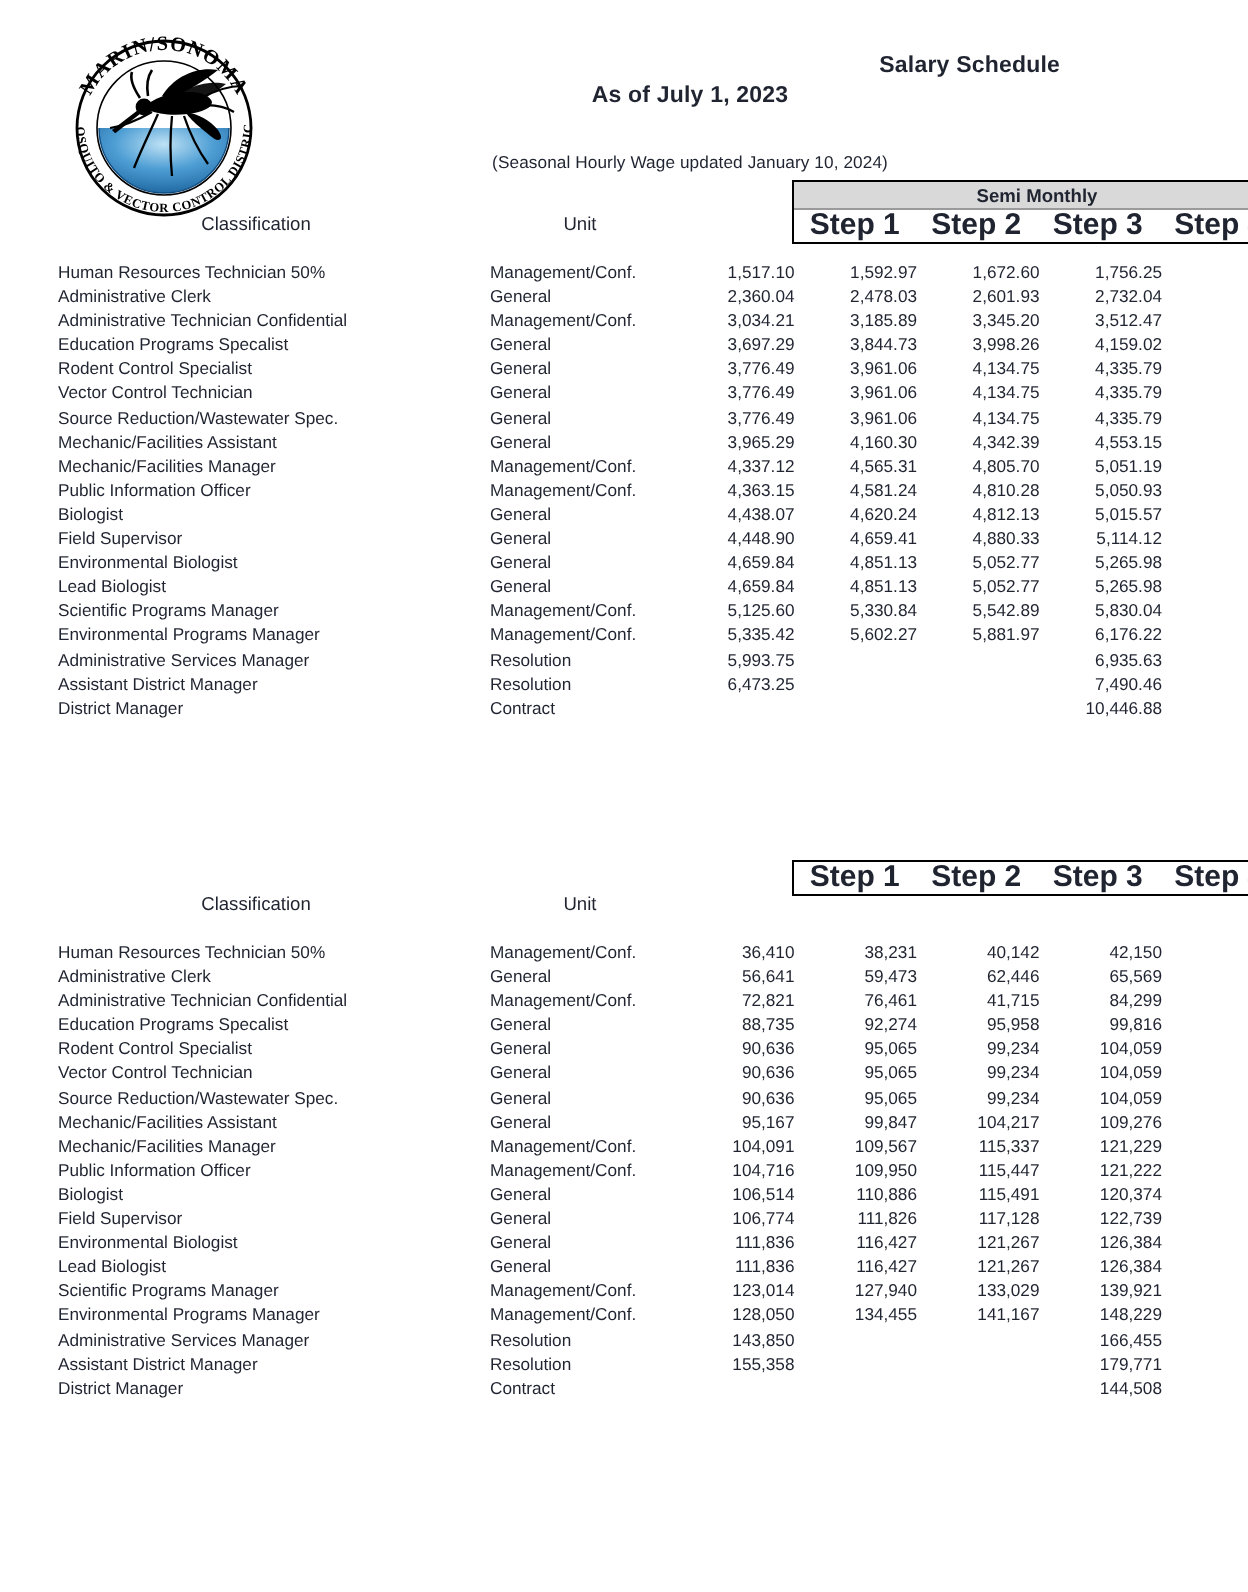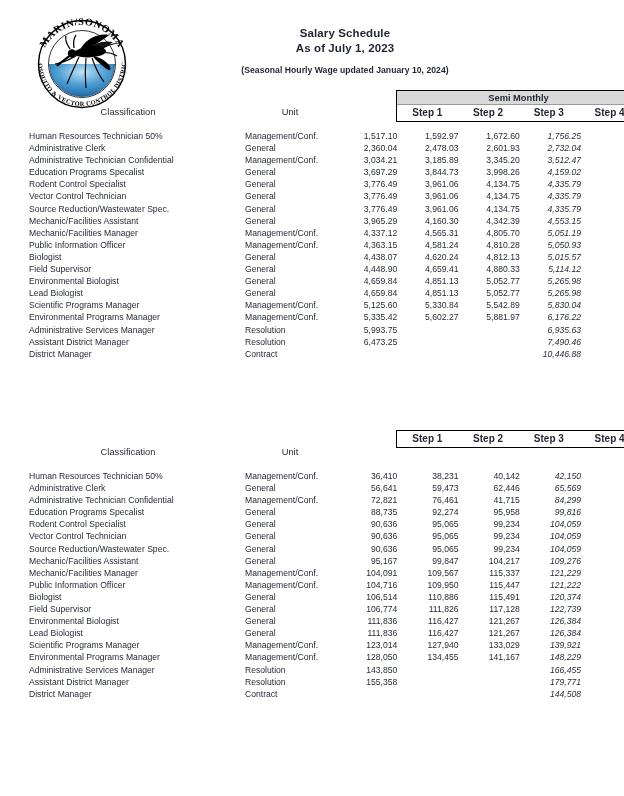--- a/index.html
+++ b/index.html
@@ -36,32 +36,33 @@
     left: 160px;
     top: 26px;
     width: 370px;
     text-align: center;
   }
   .doc-title {
     font-size: 11.5px;
     font-weight: bold;
     line-height: 15px;
     letter-spacing: 0.1px;
+    text-align: right;
   }
   .doc-subtitle {
     font-size: 11.5px;
     font-weight: bold;
     line-height: 15px;
     letter-spacing: 0.1px;
   }
   .doc-note {
     font-size: 8.6px;
-    font-weight: bold;
+    font-weight: normal;
     line-height: 14px;
-    margin-top: 7px;
+    margin-top: 18px;
     letter-spacing: 0.05px;
   }
 
   
   .table-block {
     position: absolute;
     left: 0;
     width: 624px;
   }
   #block-semi { top: 90px; }
@@ -93,21 +94,21 @@
     box-sizing: border-box;
   }
   .head-box-steps {
     display: flex;
     background: #ffffff;
     height: 16px;
   }
   .head-box-steps > div {
     flex: 1 1 0;
     text-align: center;
-    font-size: 10px;
+    font-size: 15px;
     font-weight: bold;
     line-height: 16px;
   }
 
   .col-headings {
     position: absolute;
     top: 14px;
     left: 0;
     width: 348px;
     height: 16px;
@@ -150,21 +151,21 @@
   .cell-num {
     position: absolute;
     width: 61.25px;
     text-align: right;
     padding-right: 12px;
     box-sizing: border-box;
   }
   .n0 { left: 348px; }
   .n1 { left: 409.25px; }
   .n2 { left: 470.5px; }
-  .n3 { left: 531.75px; font-style: italic; }
+  .n3 { left: 531.75px; }
 </style>
 </head>
 <body>
 
 <div class="header-area">
 
   <div class="logo-wrap">
     <svg width="106" height="100" viewBox="0 0 106 100" xmlns="http://www.w3.org/2000/svg">
       <defs>
         <path id="arcTop" d="M 12,54 A 41,41 0 0 1 94,54" fill="none"></path>

